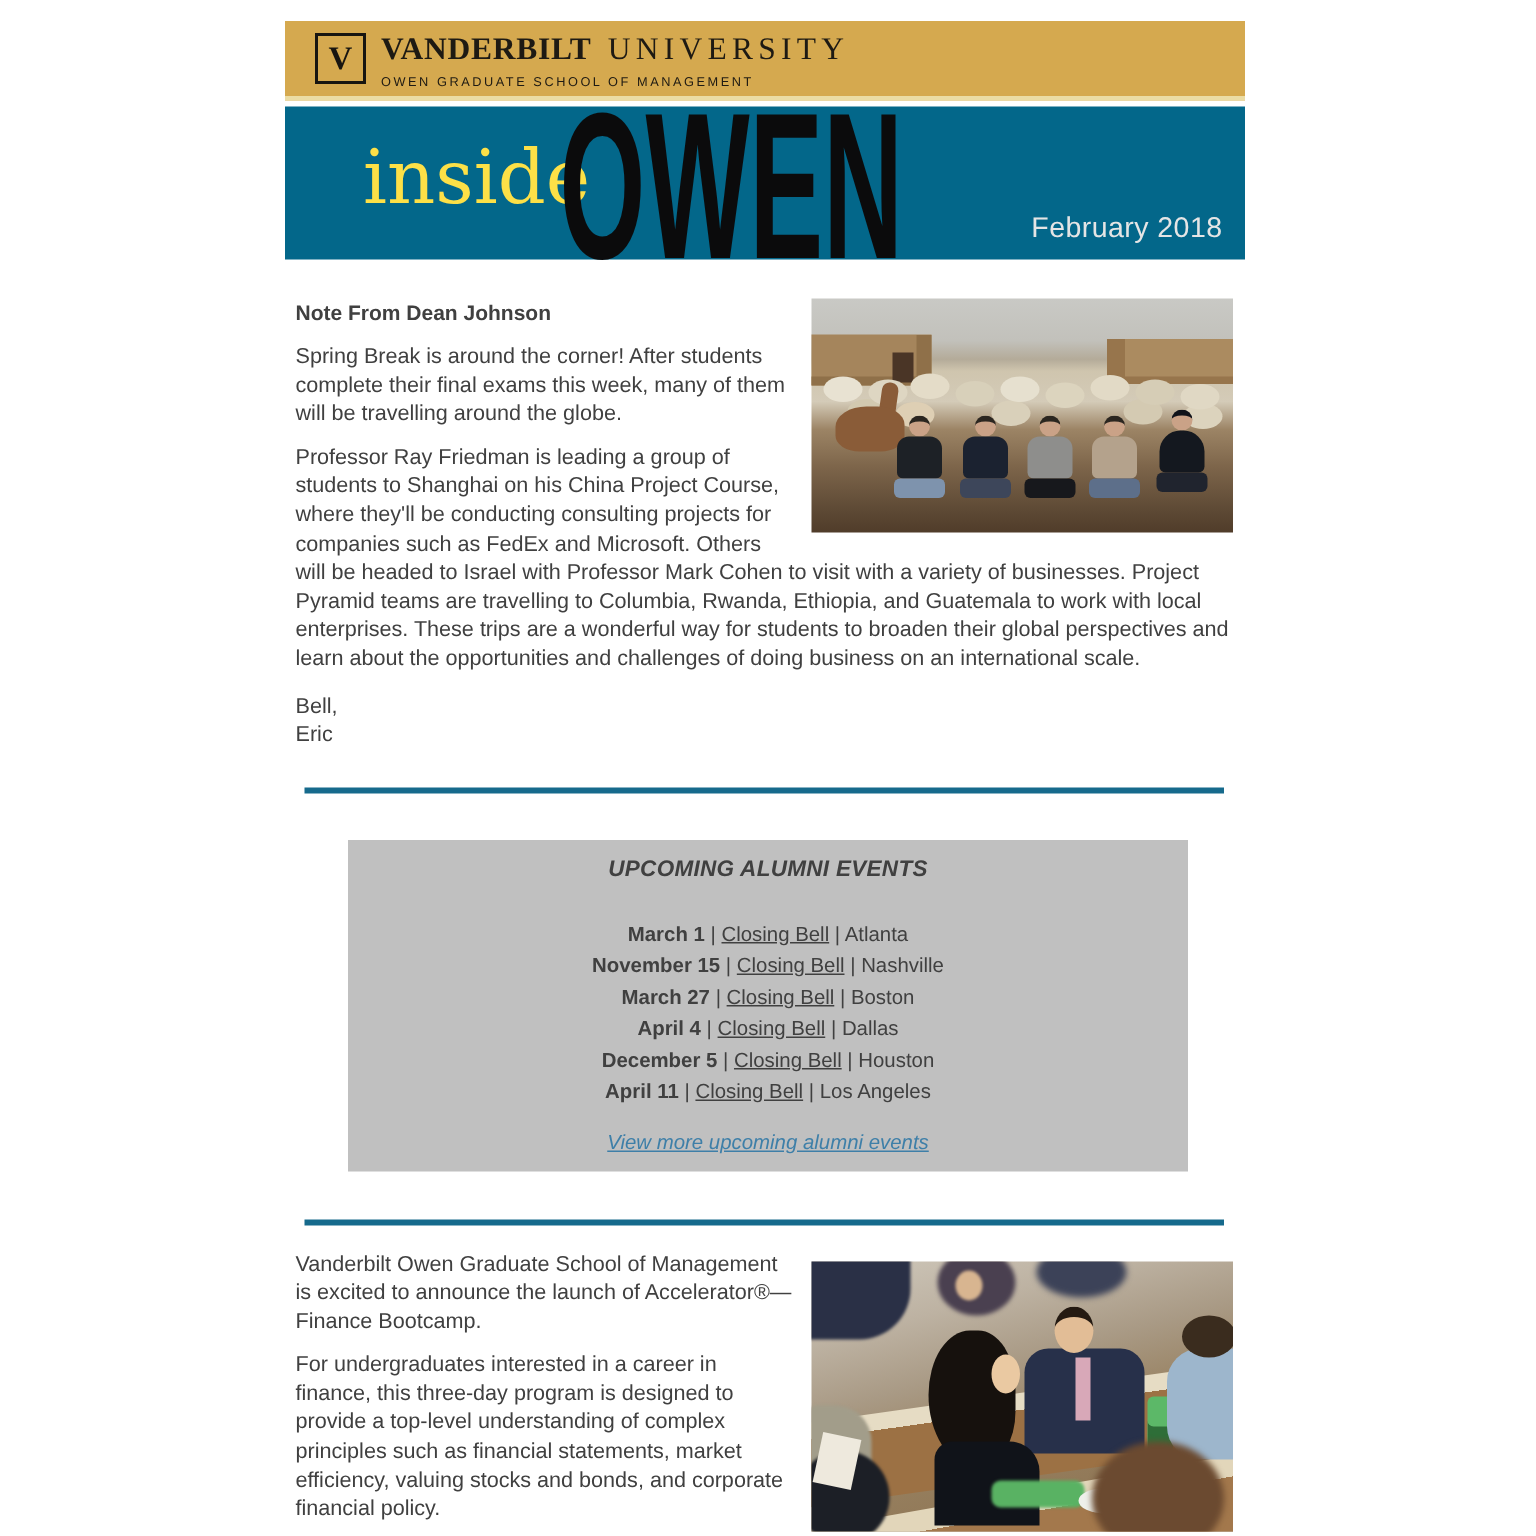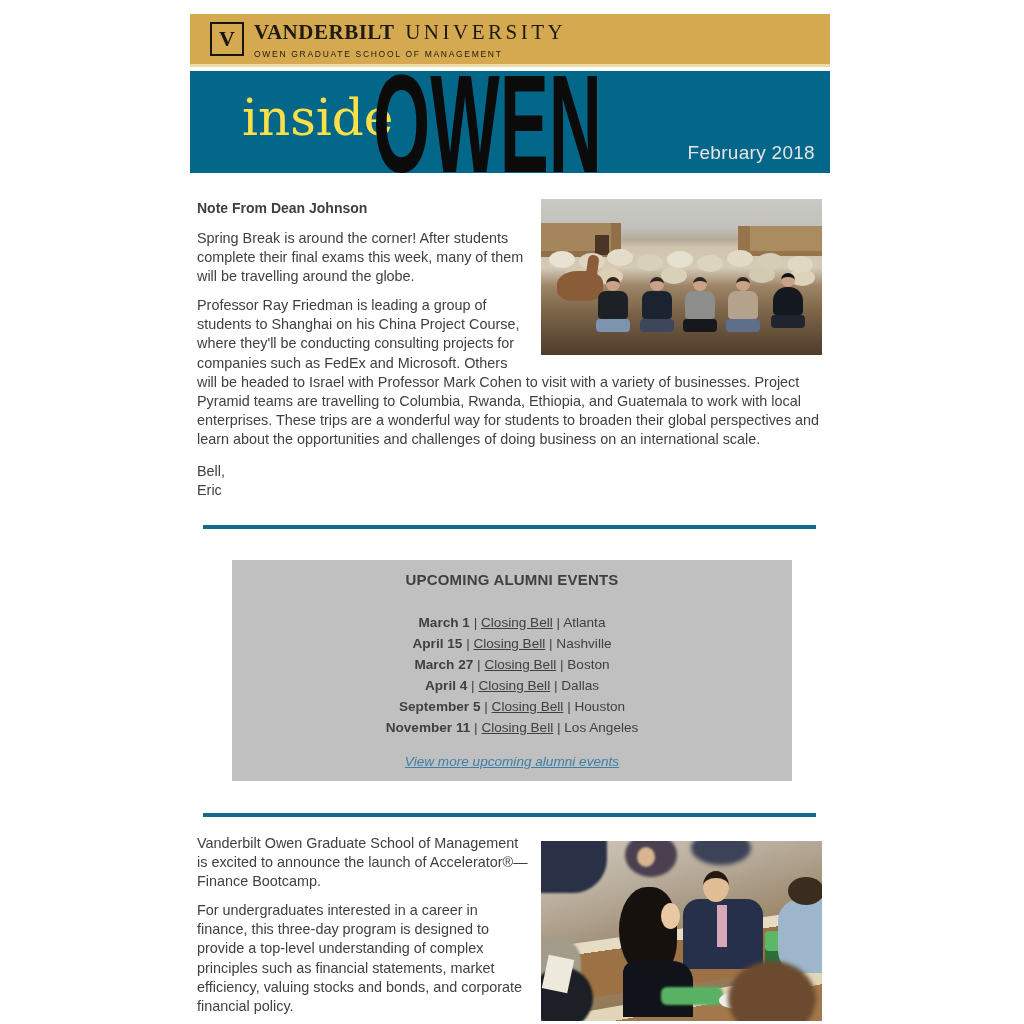--- a/index.html
+++ b/index.html
@@ -77,21 +77,21 @@
   .chair{left:-6px;top:96px;width:46px;height:58px;background:#a29d8a;border-radius:10px 24px 0 0;filter:blur(1px);}
   .lp{left:-10px;bottom:-8px;width:62px;height:62px;background:#1c1f26;border-radius:50%;filter:blur(1px);}
   .paper{left:4px;bottom:30px;width:26px;height:34px;background:#eee9dd;transform:rotate(12deg);}
   .gcase{left:120px;bottom:16px;width:62px;height:18px;background:#59b263;border-radius:6px;filter:blur(1px);}
   .tis{left:178px;bottom:12px;width:36px;height:17px;background:#eef0ea;border-radius:50%;}
   .fg{right:6px;bottom:-16px;width:88px;height:76px;background:#6b4a30;border-radius:50%;filter:blur(2px);}
 
   
   .events-box{width:560px;margin:31px 0 0 35px;background:#C0C0C0;text-align:center;
     padding:10px 10px 4px;box-sizing:border-box;color:#404040;}
-  .ev-heading{font-weight:700;font-size:15px;letter-spacing:.2px;margin-bottom:22px;}
+  .ev-heading{font-weight:700;font-size:15px;letter-spacing:.2px;margin-bottom:22px;font-style:italic;}
   .ev{font-size:13.6px;line-height:21px;}
   .ev b{font-weight:700;}
   .cb{color:#404040;text-decoration:underline;cursor:pointer;}
   .more{display:inline-block;margin:15px 0 6px;color:#3E7FA8;font-style:italic;
     text-decoration:underline;font-size:13.6px;cursor:pointer;}
 
   
   .accel{margin-top:17px;}
   .accel-h{font-size:16px;font-weight:700;line-height:1.32;margin:0 0 12px;}
   .clearfix::after{content:"";display:block;clear:both;}
@@ -171,49 +171,49 @@
       <div class="ev-heading">UPCOMING ALUMNI EVENTS</div>
 
       <div class="ev">
         <b>March 1</b>
         <span>|</span>
         <a class="cb">Closing Bell</a>
         <span>|</span>
         <span>Atlanta</span>
       </div>
       <div class="ev">
-        <b>April 15</b>
+        <b>November 15</b>
         <span>|</span>
         <a class="cb">Closing Bell</a>
         <span>|</span>
         <span>Nashville</span>
       </div>
       <div class="ev">
         <b>March 27</b>
         <span>|</span>
         <a class="cb">Closing Bell</a>
         <span>|</span>
         <span>Boston</span>
       </div>
       <div class="ev">
         <b>April 4</b>
         <span>|</span>
         <a class="cb">Closing Bell</a>
         <span>|</span>
         <span>Dallas</span>
       </div>
       <div class="ev">
-        <b>September 5</b>
+        <b>December 5</b>
         <span>|</span>
         <a class="cb">Closing Bell</a>
         <span>|</span>
         <span>Houston</span>
       </div>
       <div class="ev">
-        <b>November 11</b>
+        <b>April 11</b>
         <span>|</span>
         <a class="cb">Closing Bell</a>
         <span>|</span>
         <span>Los Angeles</span>
       </div>
 
       <a class="more">View more upcoming alumni events</a>
     </section>
 
     <hr class="rule rule2">

